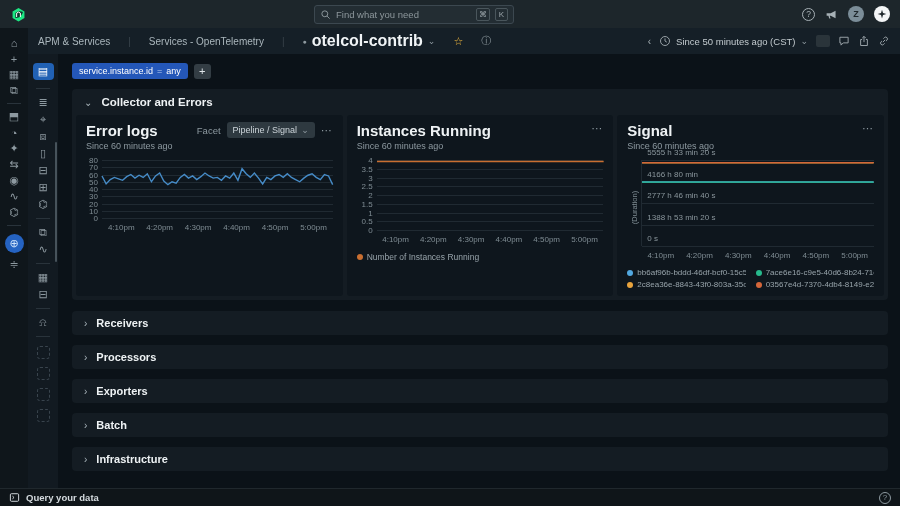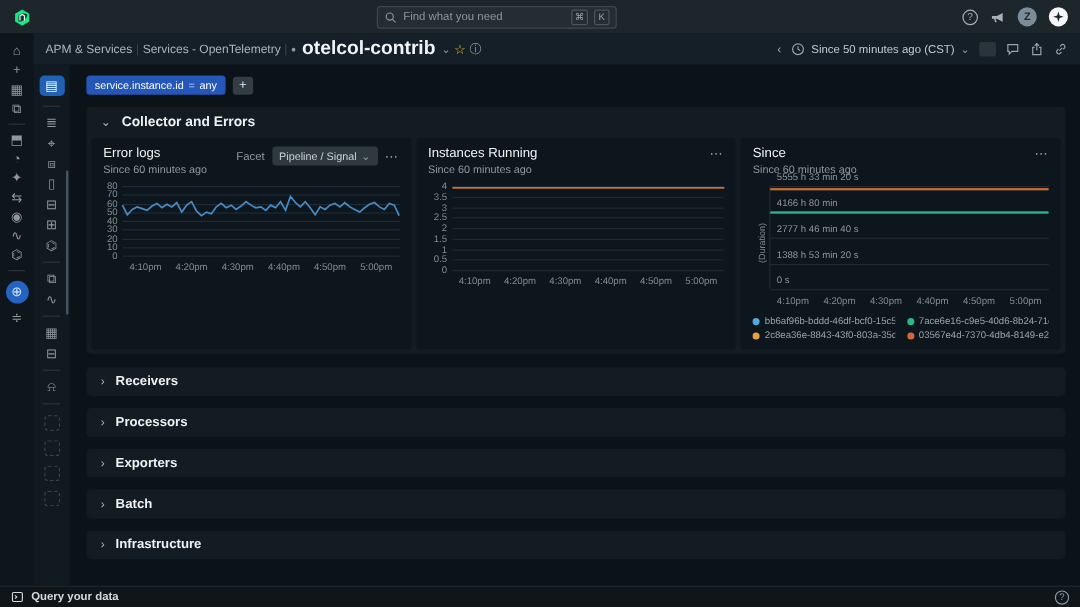--- a/index.html
+++ b/index.html
@@ -20,21 +20,21 @@
   .help-circle{width:13px;height:13px;border:1px solid #a7b1b6;border-radius:50%;font-size:8.5px;display:flex;align-items:center;justify-content:center;color:#a7b1b6}
   .avatar{width:16px;height:16px;border-radius:50%;background:#7b8d98;color:#1d262b;font-size:9px;font-weight:bold;display:flex;align-items:center;justify-content:center;border:none;cursor:pointer}
   .ai-bubble{width:16px;height:16px;border-radius:50%;background:#f4f6f7;color:#1d262b;font-size:10px;display:flex;align-items:center;justify-content:center;border:none;cursor:pointer}
 
   
   .mid{flex:1;display:flex;min-height:0}
   .rail-primary{flex:0 0 28px;background:#0f161b;display:flex;flex-direction:column;align-items:center;padding-top:7px;gap:1px}
   .right-col{flex:1;display:flex;flex-direction:column;min-width:0}
 
   
-  .header-row{flex:0 0 26px;background:#151f27;display:flex;align-items:center;padding:0 10px;gap:3px;font-size:10px}
+  .header-row{flex:0 0 26px;background:#151f27;display:flex;align-items:center;padding:0 10px;gap:18px;font-size:10px}
   .crumb{color:#aab6bc;background:none;border:none;font-size:10px;cursor:pointer}
   .crumb-sep{color:#39444b}
   .entity{display:flex;align-items:center;gap:5px;background:none;border:none;cursor:pointer}
   .entity-dot{color:#8f9aa0;font-size:7px}
   .entity-name{color:#f0f4f6;font-weight:bold;font-size:16px}
   .chev{color:#8f9aa0;font-size:9px}
   .star{color:#edb63e;font-size:11px;background:none;border:none;cursor:pointer}
   .info{color:#8f9aa0;font-size:10px;background:none;border:none;cursor:pointer}
   .hr-spacer{flex:1}
   .hr-right{display:flex;align-items:center;gap:8px;color:#9aa4a9}
@@ -61,21 +61,21 @@
   .add-filter{width:17px;height:15px;background:#333d44;border:none;border-radius:3px;color:#dfe5e8;font-size:11px;line-height:1;display:flex;align-items:center;justify-content:center;cursor:pointer}
 
   
   .card{background:#141c23;border-radius:4px;margin-bottom:11px}
   .section-header{display:flex;align-items:center;gap:9px;padding:7px 12px;cursor:pointer}
   .section-chev{color:#aab6bc;font-size:10px}
   .section-title{font-size:11.5px;font-weight:bold;color:#eef2f4}
   .charts-row{display:flex;gap:4px;padding:0 4px 4px 4px}
   .chart-panel{flex:1;min-width:0;background:#0e161d;border-radius:3px;padding:7px 10px;display:flex;flex-direction:column}
   .chart-header{display:flex;justify-content:space-between;align-items:flex-start;margin-bottom:9px}
-  .chart-title{font-size:11px;font-weight:normal;color:#eef2f4}
+  .chart-title{font-size:15px;font-weight:bold;color:#eef2f4}
   .chart-subtitle{font-size:9px;color:#8d99a0;margin-top:2px}
   .chart-actions{display:flex;align-items:center;gap:6px;color:#8d99a0;font-size:9.5px}
   .facet-select{background:#2e3940;border:none;border-radius:3px;color:#ccd4d9;font-size:9px;padding:3px 6px;display:flex;gap:4px;align-items:center;cursor:pointer}
   .menu-dots{background:none;border:none;color:#8d99a0;font-size:11px;cursor:pointer;letter-spacing:1px}
 
   .plot-wrap{display:flex;position:relative;flex:0 0 auto}
   .ygutter{position:relative;flex:0 0 auto}
   .ytick{position:absolute;right:4px;transform:translateY(-50%);font-size:8px;color:#7f8c93;white-space:nowrap}
   .ylabel{position:absolute;left:-9px;top:50%;transform:rotate(-90deg);transform-origin:center;font-size:7.5px;color:#7f8c93;white-space:nowrap}
   .plotarea{flex:1;position:relative;min-width:0}
@@ -398,26 +398,32 @@
                     </div>
                   </div>
                 <div class="xrow" id="xrow-1" style="margin-left: 20px;">
                     <span class="xtick">4:10pm</span>
                     <span class="xtick">4:20pm</span>
                     <span class="xtick">4:30pm</span>
                     <span class="xtick">4:40pm</span>
                     <span class="xtick">4:50pm</span>
                     <span class="xtick">5:00pm</span>
                   </div>
+                <div class="legend" id="legend-1">
+                    <span class="legend-item">
+                      <span class="legend-dot" style="background: rgb(201, 111, 49);"></span>
+                      <span>Number of Instances Running</span>
+                    </span>
+                  </div>
               </div>
 
               <div class="chart-panel">
                 <div class="chart-header">
                   <div>
-                    <div class="chart-title">Since</div>
+                    <div class="chart-title">Signal</div>
                     <div class="chart-subtitle">Since 60 minutes ago</div>
                   </div>
                   <div class="chart-actions">
                     <button class="menu-dots">⋯</button>
                   </div>
                 </div>
                 <div class="plot-wrap" id="plot-2" style="height: 86px;">
                     <div class="ygutter" style="width: 14px;">
                       <span class="ylabel">(Duration)</span>
                     </div>

